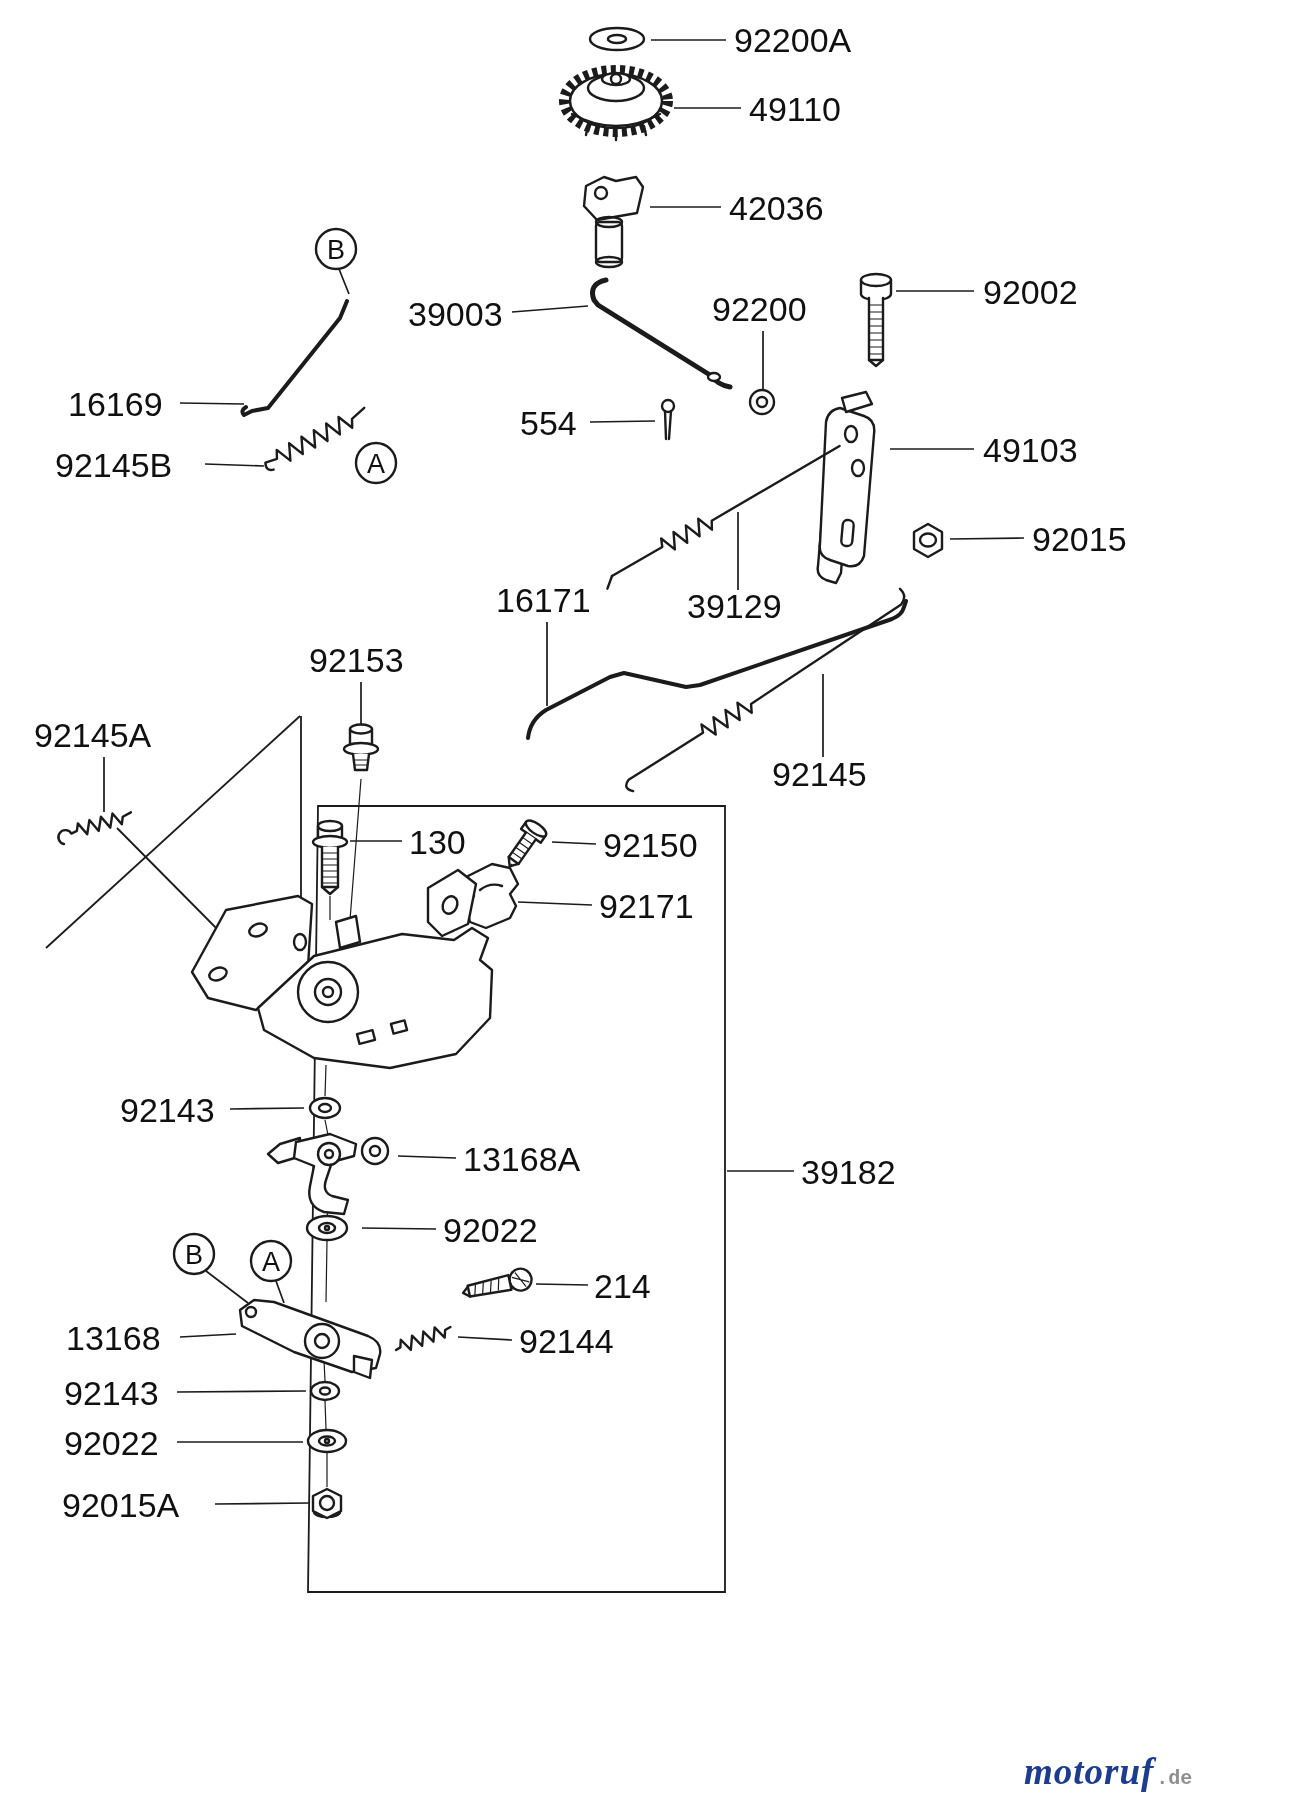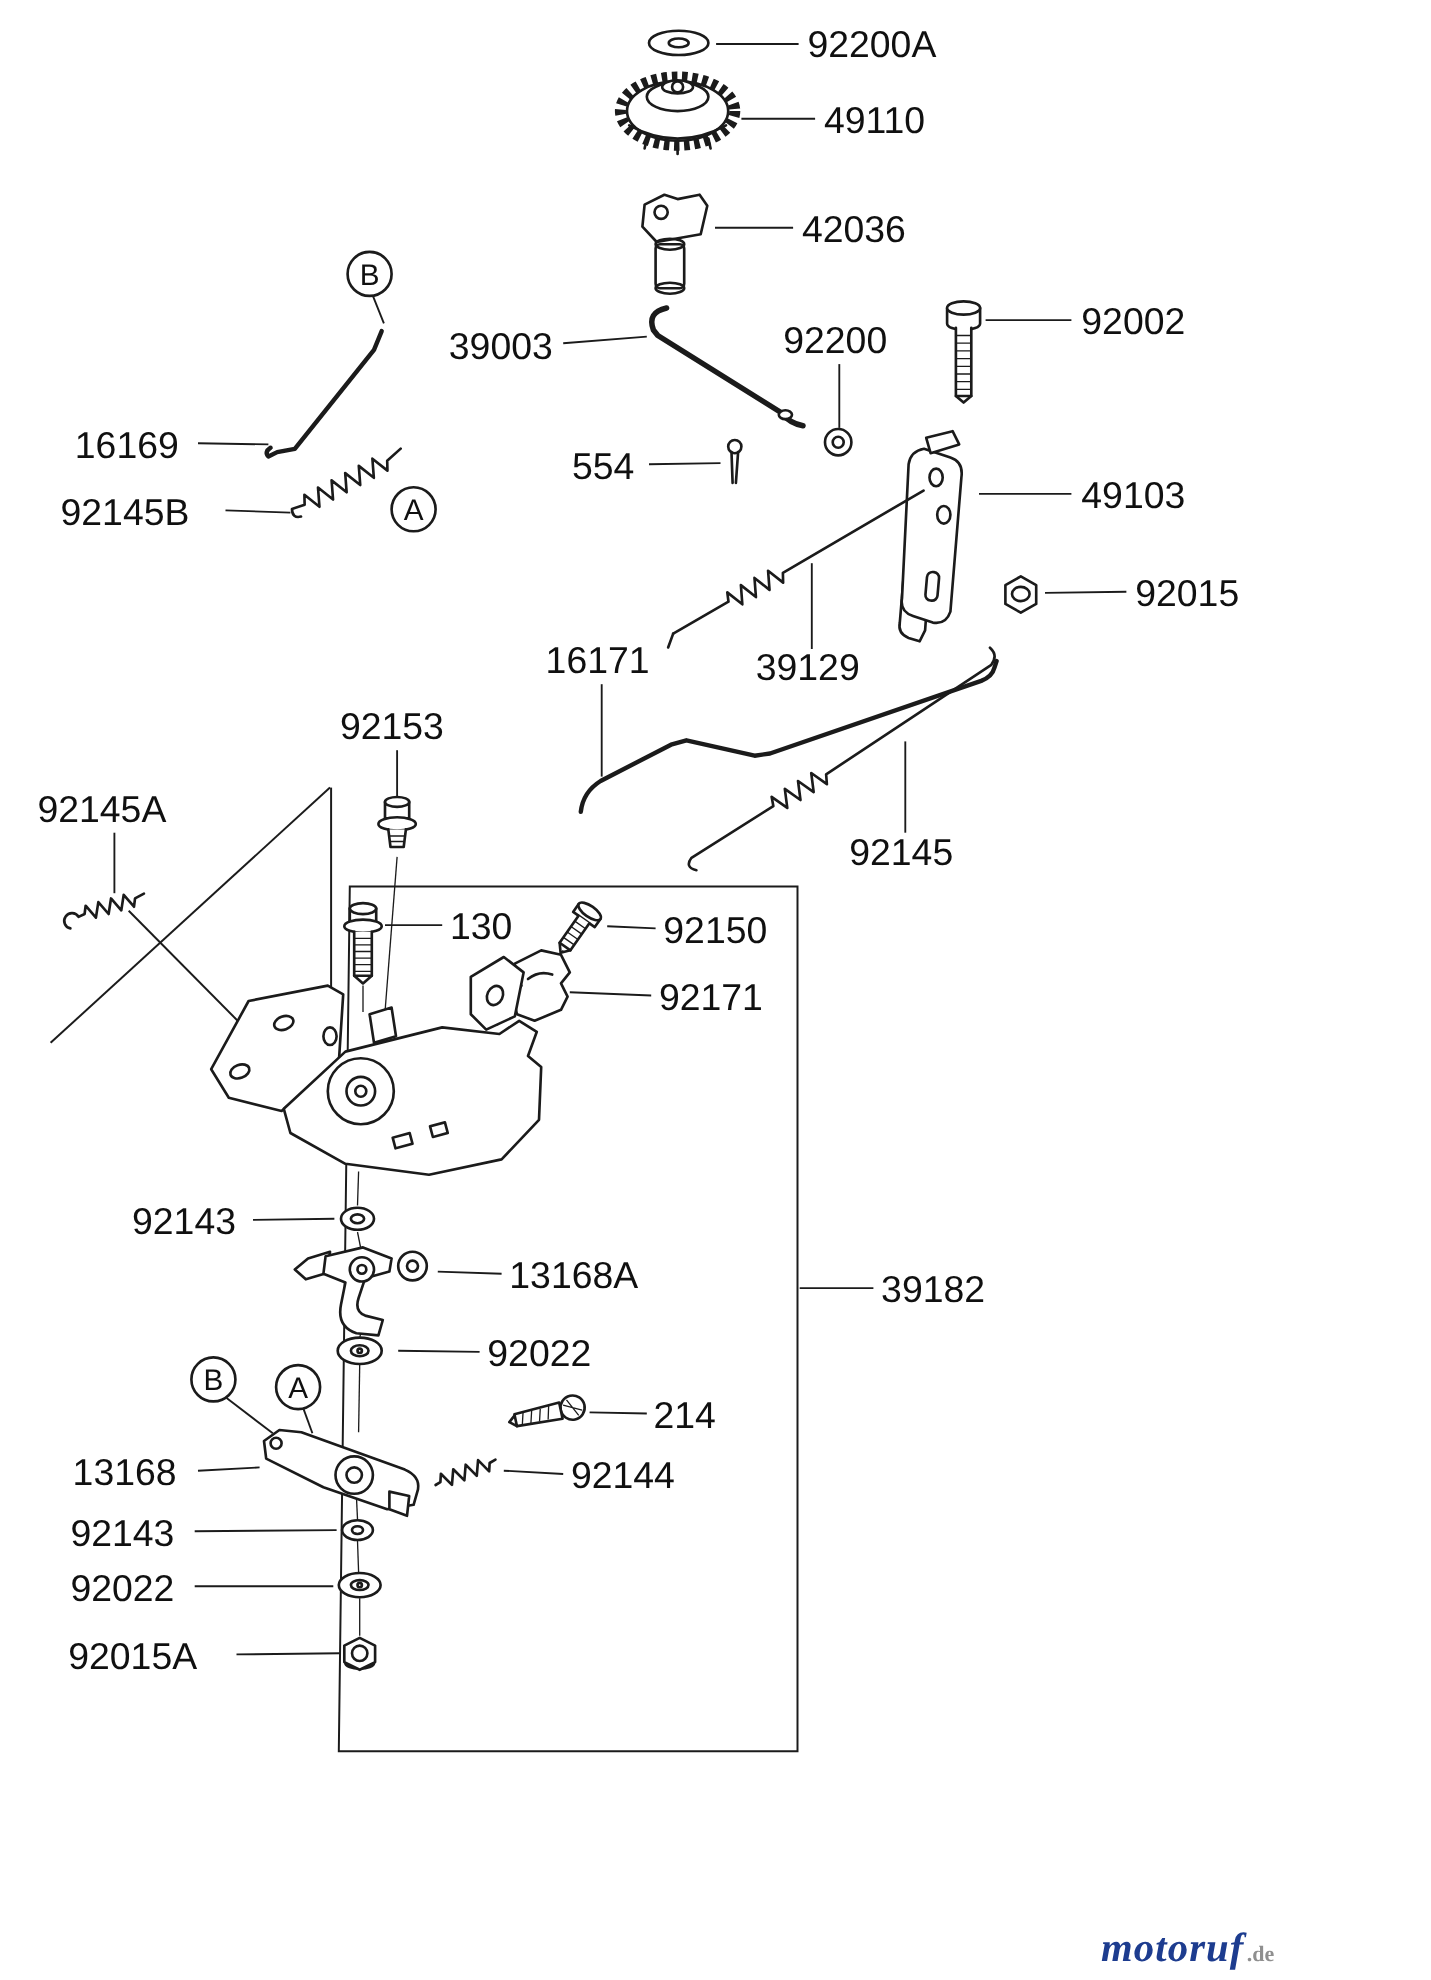--- a/index.html
+++ b/index.html
@@ -21,36 +21,36 @@
   .ld    { stroke: #1b1b1b; fill: none; stroke-width: 1.7; }
   .thin  { stroke: #1b1b1b; fill: none; stroke-width: 1.2; }
   .box   { stroke: #1b1b1b; fill: none; stroke-width: 1.8; }
   .teeth { stroke: #1b1b1b; fill: none; stroke-width: 10; stroke-dasharray: 5 4.2; }
 
   text.callout { font-family: "Liberation Sans", sans-serif; font-size: 34px; fill: #101010; }
   text.ref     { font-family: "Liberation Sans", sans-serif; font-size: 27px; fill: #101010; text-anchor: middle; }
 
   .watermark {
     position: absolute;
-    left: 1001px;
+    left: 1024px;
     top: 1750px;
     display: flex;
     align-items: baseline;
     white-space: nowrap;
   }
   .watermark .brand {
     font-family: "Liberation Serif", serif;
     font-style: italic;
     font-weight: bold;
     font-size: 37px;
     color: #1d3c8f;
     letter-spacing: 1px;
   }
   .watermark .tld {
-    font-family: Liberation Serif, serif;
+    font-family: Liberation Mono, monospace;
     font-weight: bold;
     font-size: 20px;
     color: #8f8f8f;
     margin-left: 2px;
   }
 </style>
 </head>
 <body>
 
 <div class="canvas">

